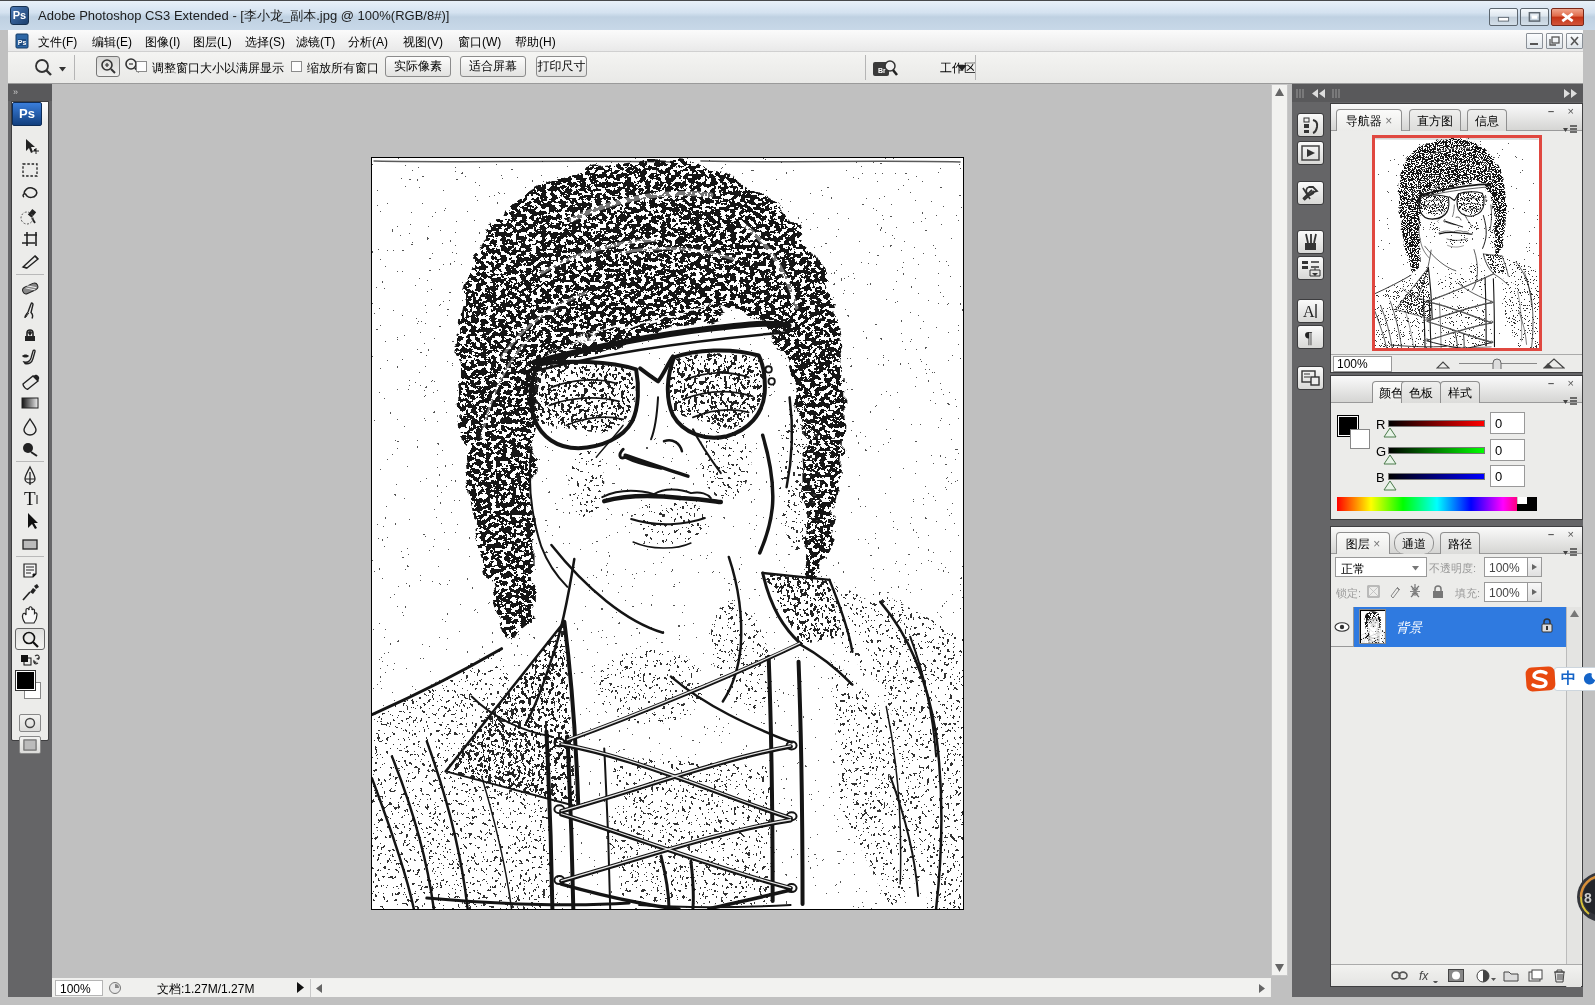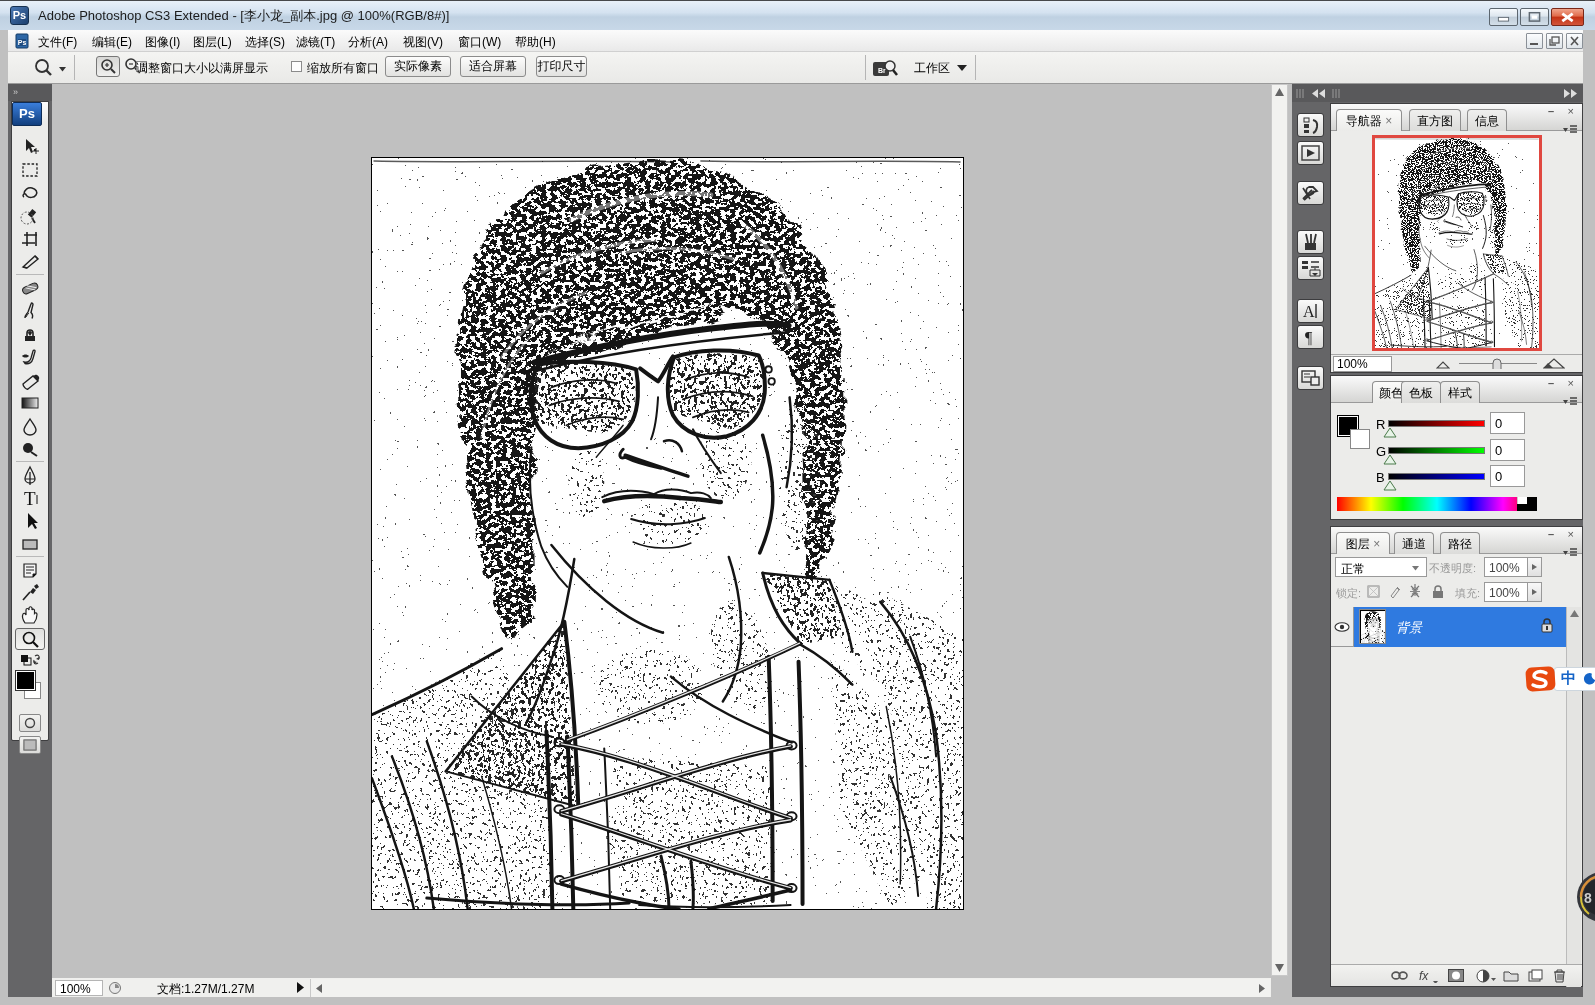--- a/index.html
+++ b/index.html
@@ -140,34 +140,34 @@
         <circle cx="9" cy="8" r="5" fill="none" stroke="#333" stroke-width="1.6"></circle>
         <path d="M7 8h4M9 6v4" stroke="#333" stroke-width="1.2"></path>
         <path d="M13 12l4 4" stroke="#333" stroke-width="2"></path>
       </svg></div>
   <div class="optbtn" style="left:112px;width:24px;border:none;background:none"><svg width="20" height="18" viewBox="0 0 20 18">
         <circle cx="9" cy="8" r="5" fill="none" stroke="#333" stroke-width="1.6"></circle>
         <path d="M7 8h4" stroke="#333" stroke-width="1.2"></path>
         <path d="M13 12l4 4" stroke="#333" stroke-width="2"></path>
       </svg></div>
   <div class="chk" style="left:128px"></div>
-  <span class="optlabel" style="left:128px">调整窗口大小以满屏显示</span>
+  <span class="optlabel" style="left:144px">调整窗口大小以满屏显示</span>
   <div class="chk" style="left:283px"></div>
   <span class="optlabel" style="left:299px">缩放所有窗口</span>
   <div class="optbtn" style="left:377px;width:66px">实际像素</div>
   <div class="optbtn" style="left:452px;width:66px">适合屏幕</div>
   <div class="optbtn" style="left:528px;width:51px">打印尺寸</div>
   <div class="sep" style="left:857px"></div>
   <svg class="abs" style="left:864px;top:6px" width="28" height="22" viewBox="0 0 28 22">
       <rect x="1" y="4" width="16" height="14" rx="2" fill="#3a3a3a"></rect>
       <text x="6" y="15" font-size="7" fill="#fff" font-weight="bold">Br</text>
       <circle cx="18" cy="8" r="5" fill="#f0f0f0" stroke="#333" stroke-width="1.5"></circle>
       <path d="M21 12 l4 5" stroke="#222" stroke-width="2.5"></path>
     </svg>
-  <span class="optlabel" style="left:906px">工作区</span>
+  <span class="optlabel" style="left:932px">工作区</span>
   <svg class="abs" style="left:948px;top:12px" width="12" height="8">
       <path d="M1 1 L11 1 L6 7 Z" fill="#222"></path>
     </svg>
   <div class="sep" style="left:967px"></div>
 </div>
 
 <div class="abs" id="leftdock"></div>
 <div class="abs" id="toolbar-head">»</div>
 <div class="abs" id="toolbar">
   <div id="psbtn">Ps</div>
@@ -578,21 +578,21 @@
   <div style="position:absolute;left:159px;top:89px;width:35px;height:22px;background:#fff;border:1px solid #999;font-size:13px;padding:3px 0 0 4px;">0</div>
   <div style="position:absolute;left:6px;top:121px;width:200px;height:14px;background:linear-gradient(90deg,#f00,#ff0 17%,#0f0 33%,#0ff 50%,#00f 67%,#f0f 83%,#f00 97%);"></div>
   <div style="position:absolute;left:186px;top:121px;width:10px;height:7px;background:#fff;border-left:1px solid #ccc;"></div>
   <div style="position:absolute;left:196px;top:121px;width:10px;height:14px;background:#000;"></div>
   <div style="position:absolute;left:186px;top:128px;width:10px;height:7px;background:#000;"></div>
 </div>
 
 <div class="panel" style="top:424px;height:461px;">
   <div class="ptabs"></div>
   <div class="tab active" style="left:5px;width:54px;">图层 <span style="color:#777">×</span></div>
-  <div class="tab" style="left:63px;width:40px;">通道</div>
+  <div class="tab" style="left:63px;width:40px;border-radius:10px;">通道</div>
   <div class="tab" style="left:109px;width:40px;">路径</div>
   <span class="pclose" style="right:28px;top:1px;font-weight:bold;">–</span>
   <span class="pclose" style="right:8px;top:1px;">×</span>
   <svg style="position:absolute;right:4px;top:20px" width="16" height="10">
         <path d="M1 4 l5 0 -2.5 4z" fill="#444"></path>
         <path d="M8 2h7M8 5h7M8 8h7" stroke="#444" stroke-width="1.3"></path>
       </svg>
   <div style="position:absolute;left:4px;top:30px;width:92px;height:20px;background:#fff;border:1px solid #999;font-size:12px;padding:3px 0 0 5px;">正常</div>
   <svg style="position:absolute;left:81px;top:39px" width="8" height="5">
         <path d="M0 0 l7 0 -3.5 4.5z" fill="#777"></path>

